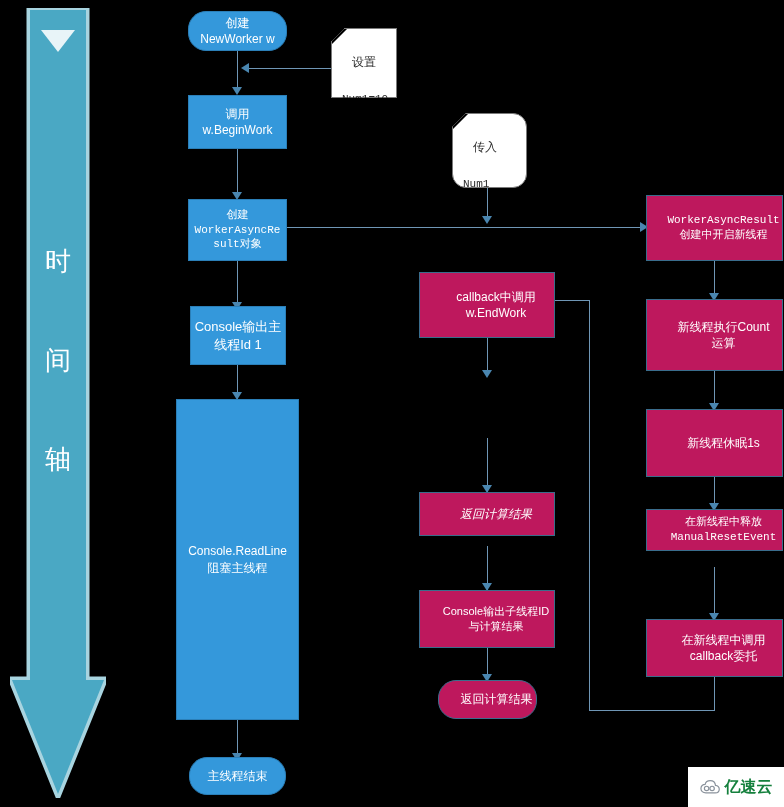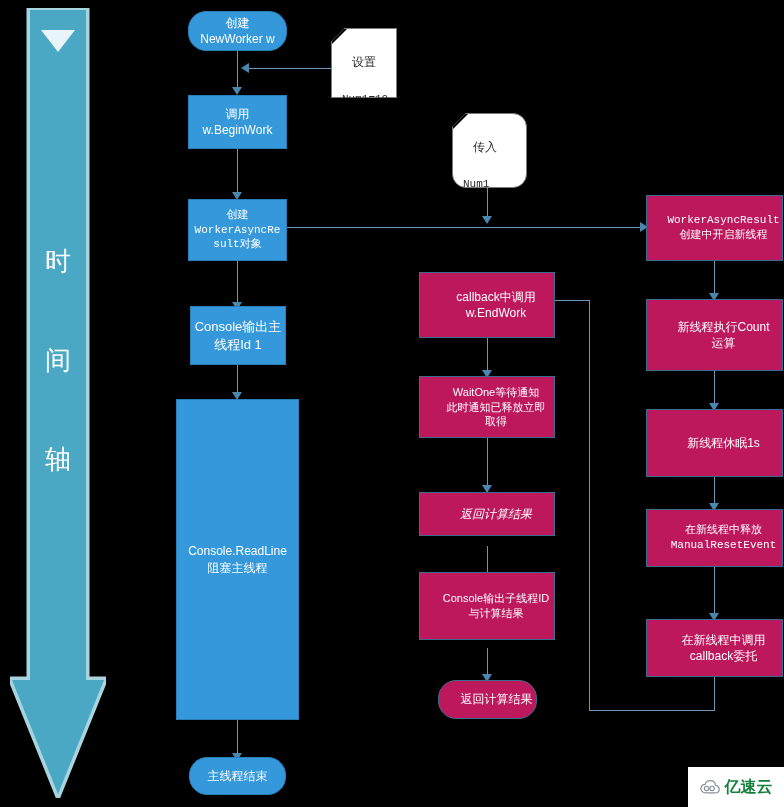--- a/index.html
+++ b/index.html
@@ -232,40 +232,37 @@
 线程Id 1</div>
 
   <div class="node blue" style="left:176px; top:399px; width:123px; height:321px; font-size:12px;">Console.ReadLine
 阻塞主线程</div>
 
   <div class="node blue rounded" style="left:189px; top:757px; width:97px; height:38px; font-size:12px;">主线程结束</div>
 
   <div class="node pink" style="left:419px; top:272px; width:136px; height:66px; font-size:12px;">callback中调用
 w.EndWork</div>
 
-  <div class="node pink" style="left:419px; top:376px; width:136px; height:62px; font-size:11px;">WaitOne等待通知
-此时通知已释放立即
-取得</div>
 
   <div class="node pink" style="left:419px; top:492px; width:136px; height:44px; font-size:12px;font-style:italic;">返回计算结果</div>
 
-  <div class="node pink" style="left:419px; top:572px; width:136px; height:68px; font-size:11px;">Console输出子线程ID
+  <div class="node pink" style="left:419px; top:590px; width:136px; height:58px; font-size:11px;">Console输出子线程ID
 与计算结果</div>
 
   <div class="node pink rounded" style="left:438px; top:680px; width:99px; height:39px; font-size:12px;">返回计算结果</div>
 
   <div class="node pink mono" style="left:646px; top:195px; width:137px; height:66px; font-size:11px;">WorkerAsyncResult
 创建中开启新线程</div>
 
   <div class="node pink" style="left:646px; top:299px; width:137px; height:72px; font-size:12px;">新线程执行Count
 运算</div>
 
   <div class="node pink" style="left:646px; top:409px; width:137px; height:68px; font-size:12px;">新线程休眠1s</div>
 
-  <div class="node pink mono" style="left:646px; top:509px; width:137px; height:58px; font-size:11px;">在新线程中释放
+  <div class="node pink mono" style="left:646px; top:509px; width:137px; height:42px; font-size:11px;">在新线程中释放
 ManualResetEvent</div>
 
   <div class="node pink" style="left:646px; top:619px; width:137px; height:58px; font-size:12px;">在新线程中调用
 callback委托</div>
 
   <div class="note" style="left:331px; top:28px; width:66px; height:70px; font-size:12px;">
     <span class="note-title">设置</span>
     <span class="note-body">Num1=10
 
 Num2=12</span>

